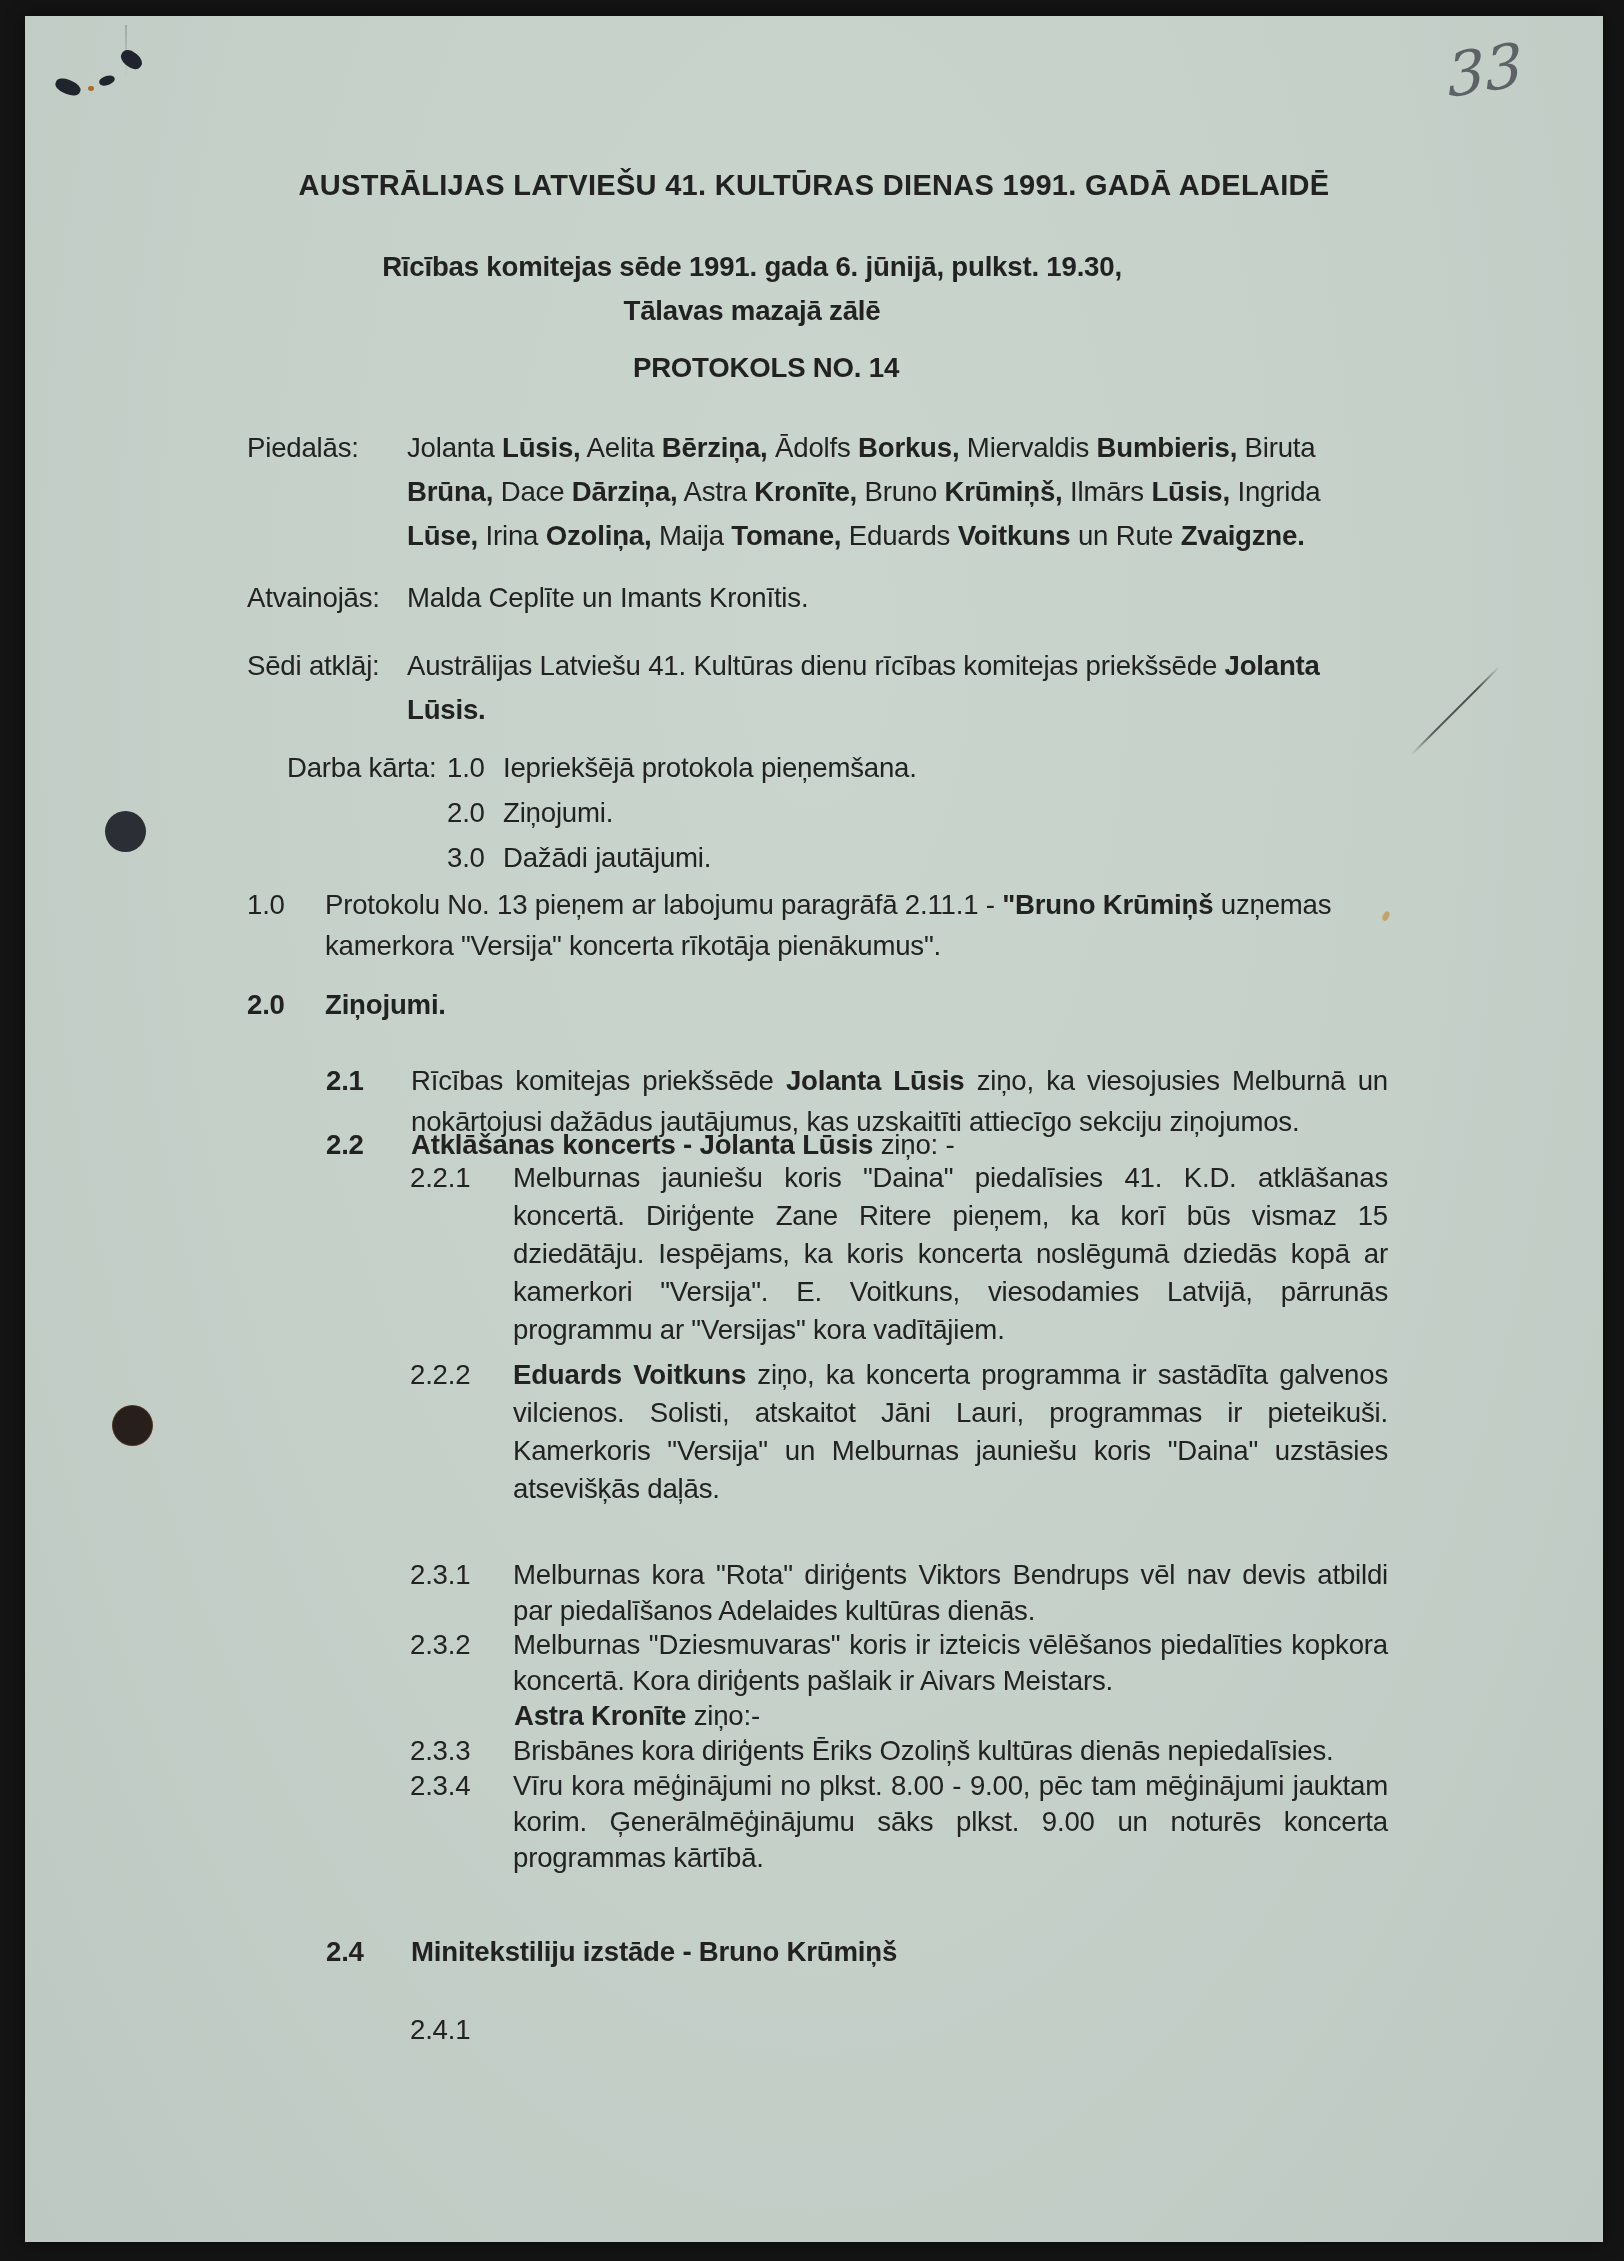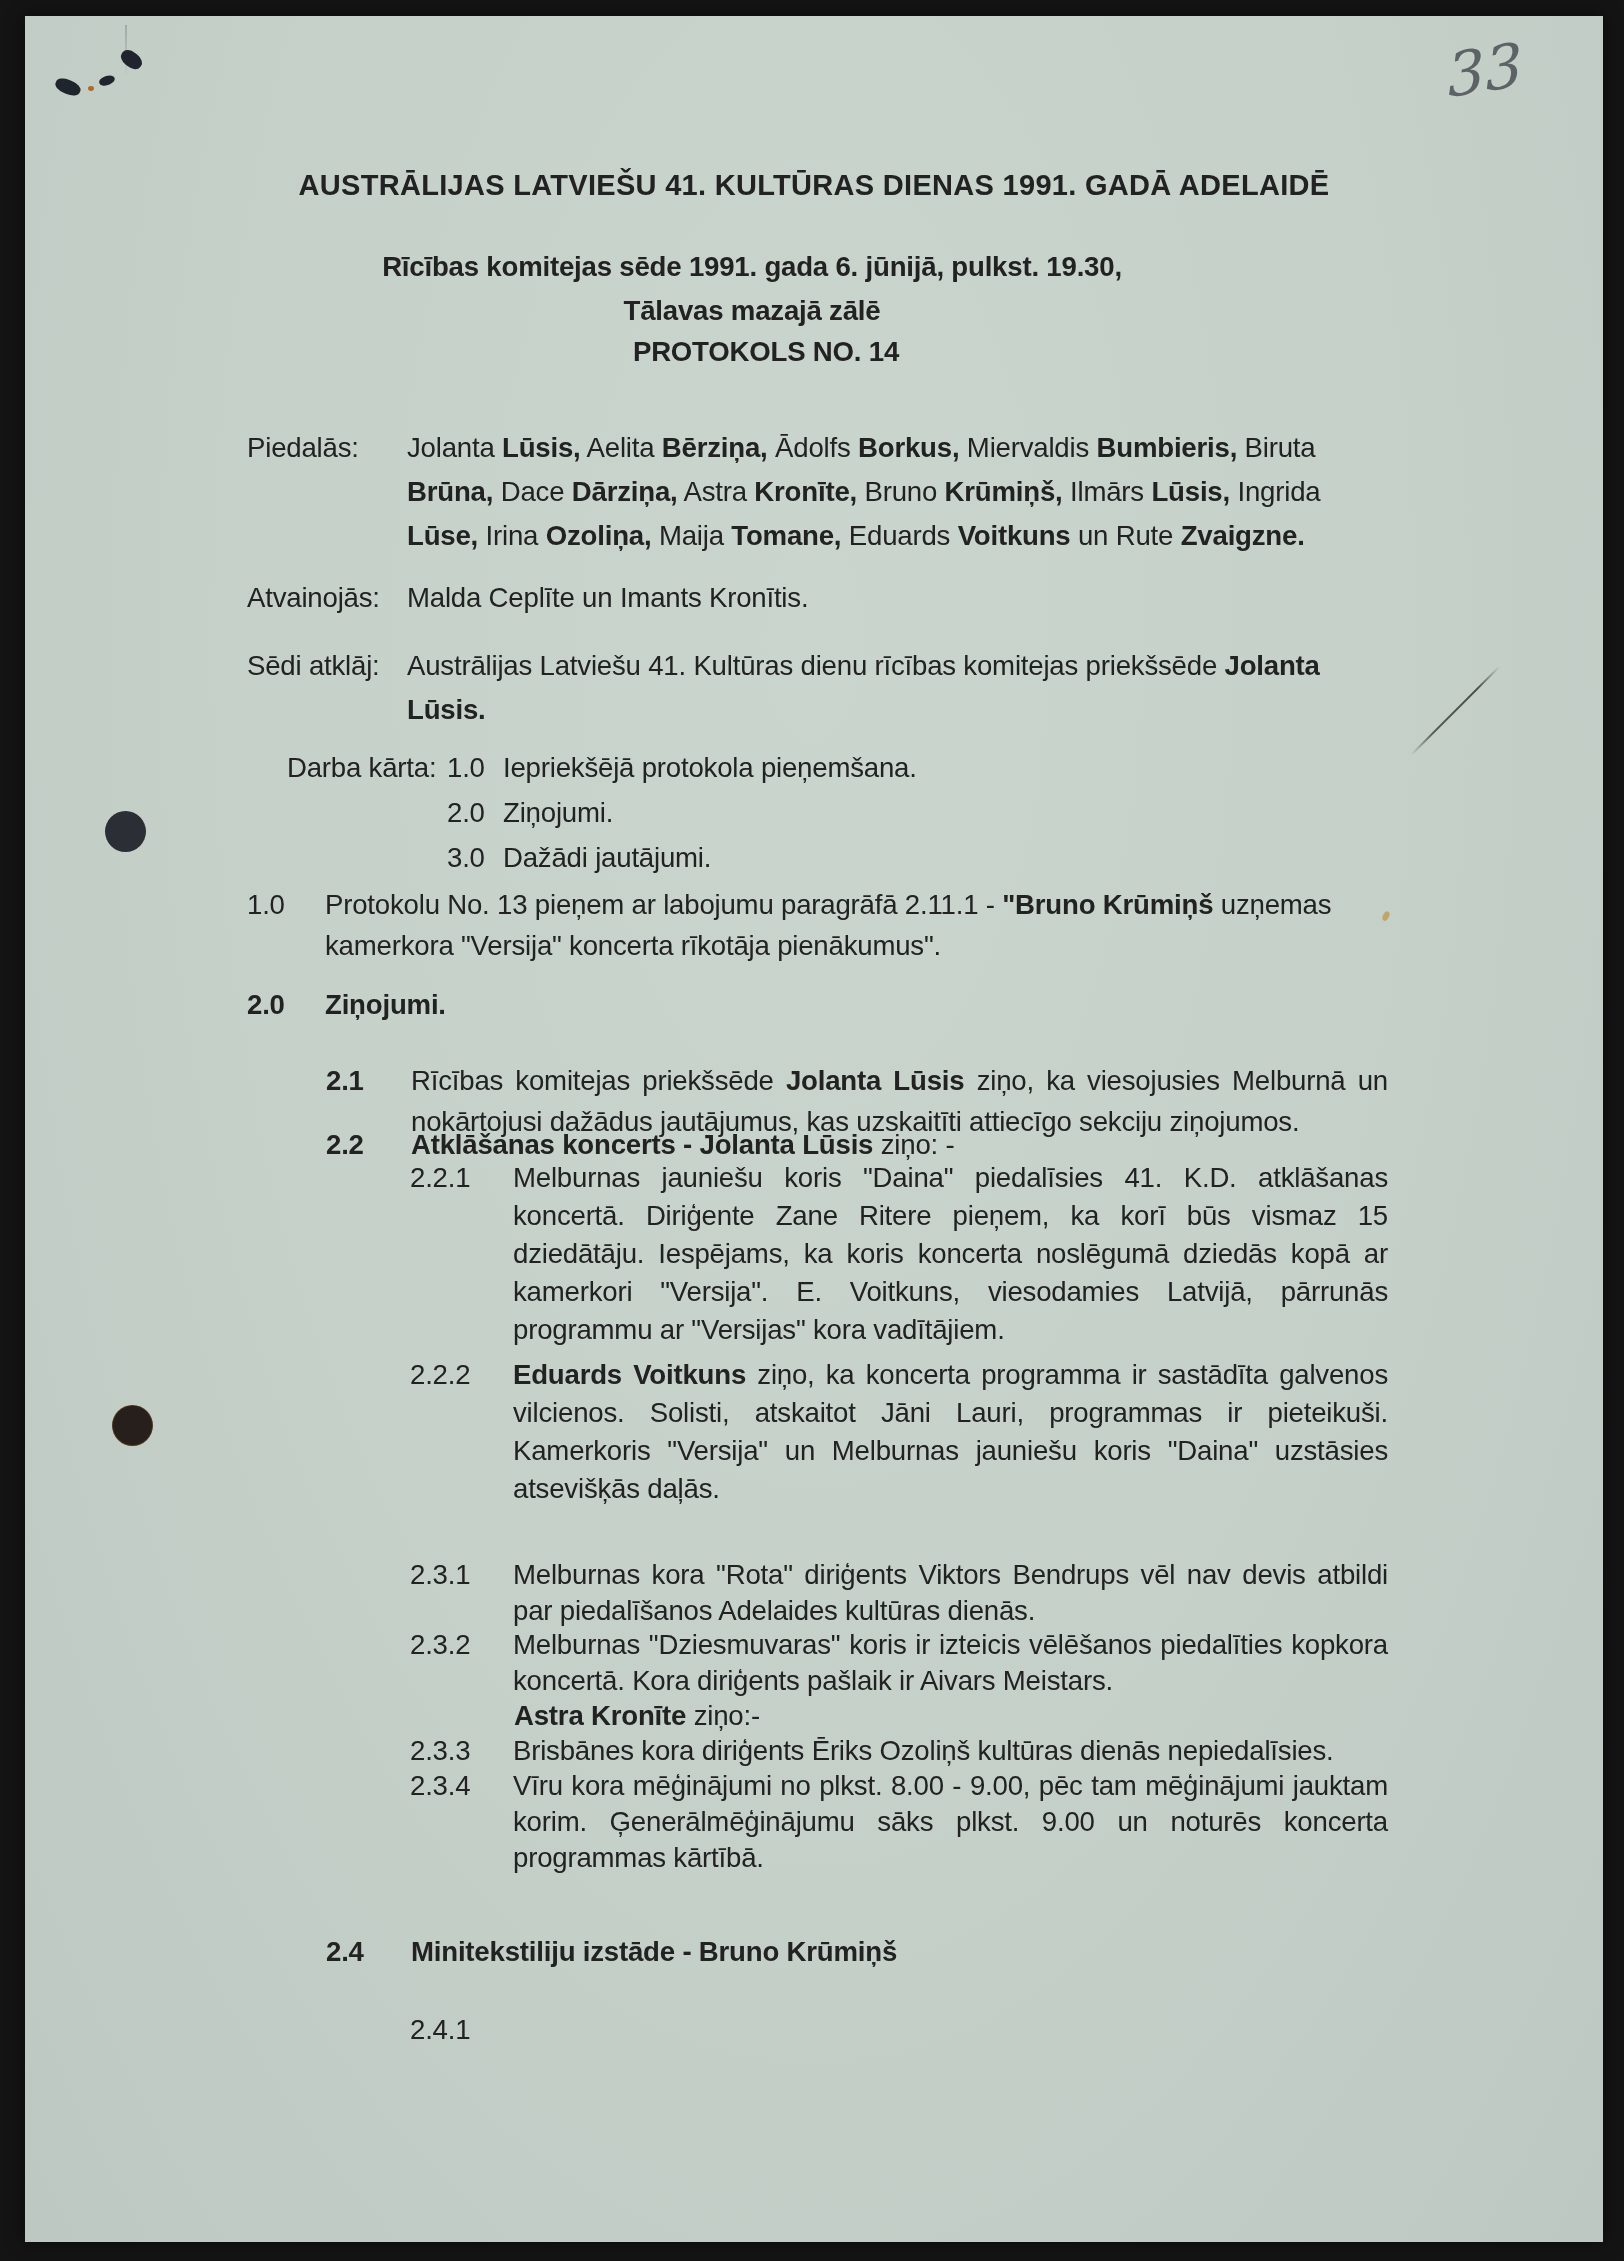--- a/index.html
+++ b/index.html
@@ -83,21 +83,21 @@
 
   <div class="doc">
 
     <div class="blk full-center bold title" style="top:136px;margin-top:17px;">AUSTRĀLIJAS LATVIEŠU 41. KULTŪRAS DIENAS 1991. GADĀ ADELAIDĒ</div>
 
     <div class="blk center-wide bold lh70" style="top:229px;">
       <div>Rīcības komitejas sēde 1991. gada 6. jūnijā, pulkst. 19.30,</div>
       <div>Tālavas mazajā zālē</div>
     </div>
 
-    <div class="blk center-wide bold" style="top:320px;padding-left:28px;">PROTOKOLS NO. 14</div>
+    <div class="blk center-wide bold" style="top:336px;padding-left:28px;">PROTOKOLS NO. 14</div>
 
     <div class="blk L1 lh70" style="top:410px;">
       <div class="lab">Piedalās:</div>
       <div class="val"><span>Jolanta </span><span class="b">Lūsis,</span><span> Aelita </span><span class="b">Bērziņa,</span><span> Ādolfs </span><span class="b">Borkus,</span><span> Miervaldis </span><span class="b">Bumbieris,</span><span> Biruta </span><span class="b">Brūna,</span><span> Dace </span><span class="b">Dārziņa,</span><span> Astra </span><span class="b">Kronīte,</span><span> Bruno </span><span class="b">Krūmiņš,</span><span> Ilmārs </span><span class="b">Lūsis,</span><span> Ingrida </span><span class="b">Lūse,</span><span> Irina </span><span class="b">Ozoliņa,</span><span> Maija </span><span class="b">Tomane,</span><span> Eduards </span><span class="b">Voitkuns</span><span> un Rute </span><span class="b">Zvaigzne.</span></div>
     </div>
 
     <div class="blk L1 lh70" style="top:560px;">
       <div class="lab">Atvainojās:</div>
       <div class="val"><span>Malda Ceplīte un Imants Kronītis.</span></div>
     </div>

